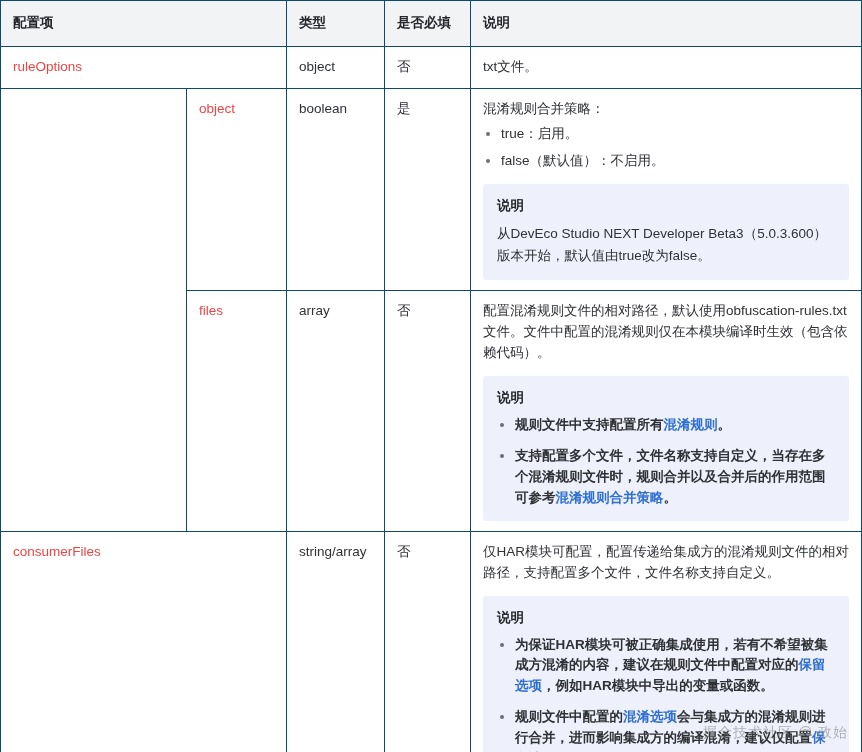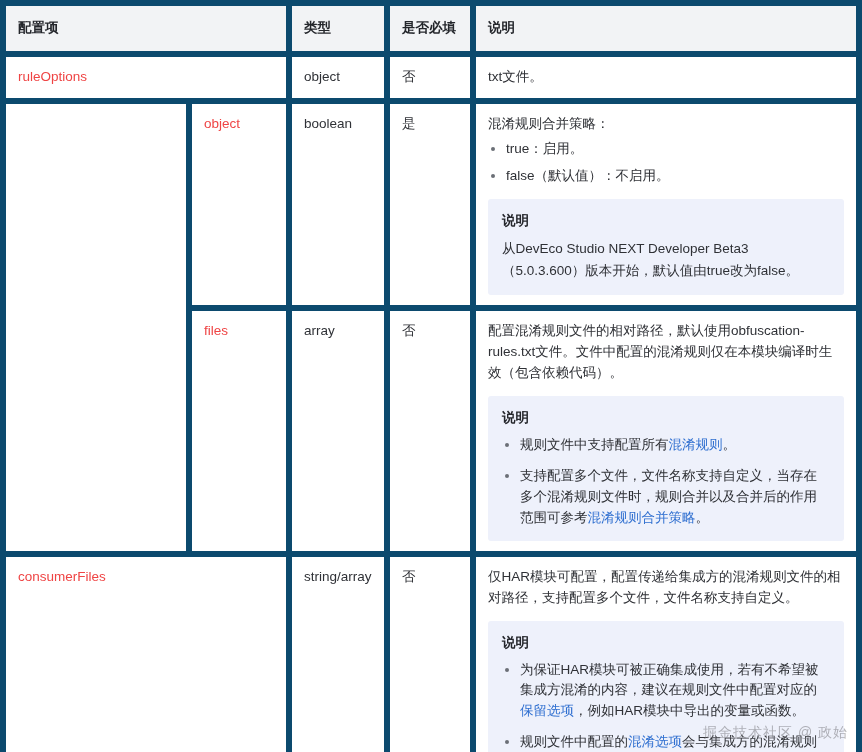--- a/index.html
+++ b/index.html
@@ -15,21 +15,21 @@
     color: #2f3136;
     overflow: hidden;
     position: relative;
   }
   table.doc-table {
     border-collapse: collapse;
     table-layout: fixed;
     width: 862px;
   }
   table.doc-table th, table.doc-table td {
-    border: 6px solid #0c4a6e;
+    border: 1px solid #0c4a6e;
     vertical-align: top;
     padding: 10px 12px;
     line-height: 1.55;
     word-break: break-word;
   }
   table.doc-table thead th {
     background: #f2f3f5;
     font-weight: bold;
     text-align: left;
     color: #24262b;
@@ -70,20 +70,21 @@
   }
   .note p {
     margin: 0;
     line-height: 1.7;
   }
   .note ul.bullets {
     margin-top: 2px;
   }
   .note ul.bullets li {
     margin-bottom: 10px;
+    font-weight: bold;
   }
   .note ul.bullets li:last-child { margin-bottom: 0; }
   a.lnk {
     color: #2f6fd0;
     text-decoration: none;
   }
   .para { margin: 0; }
 
   .watermark {
     position: absolute;

